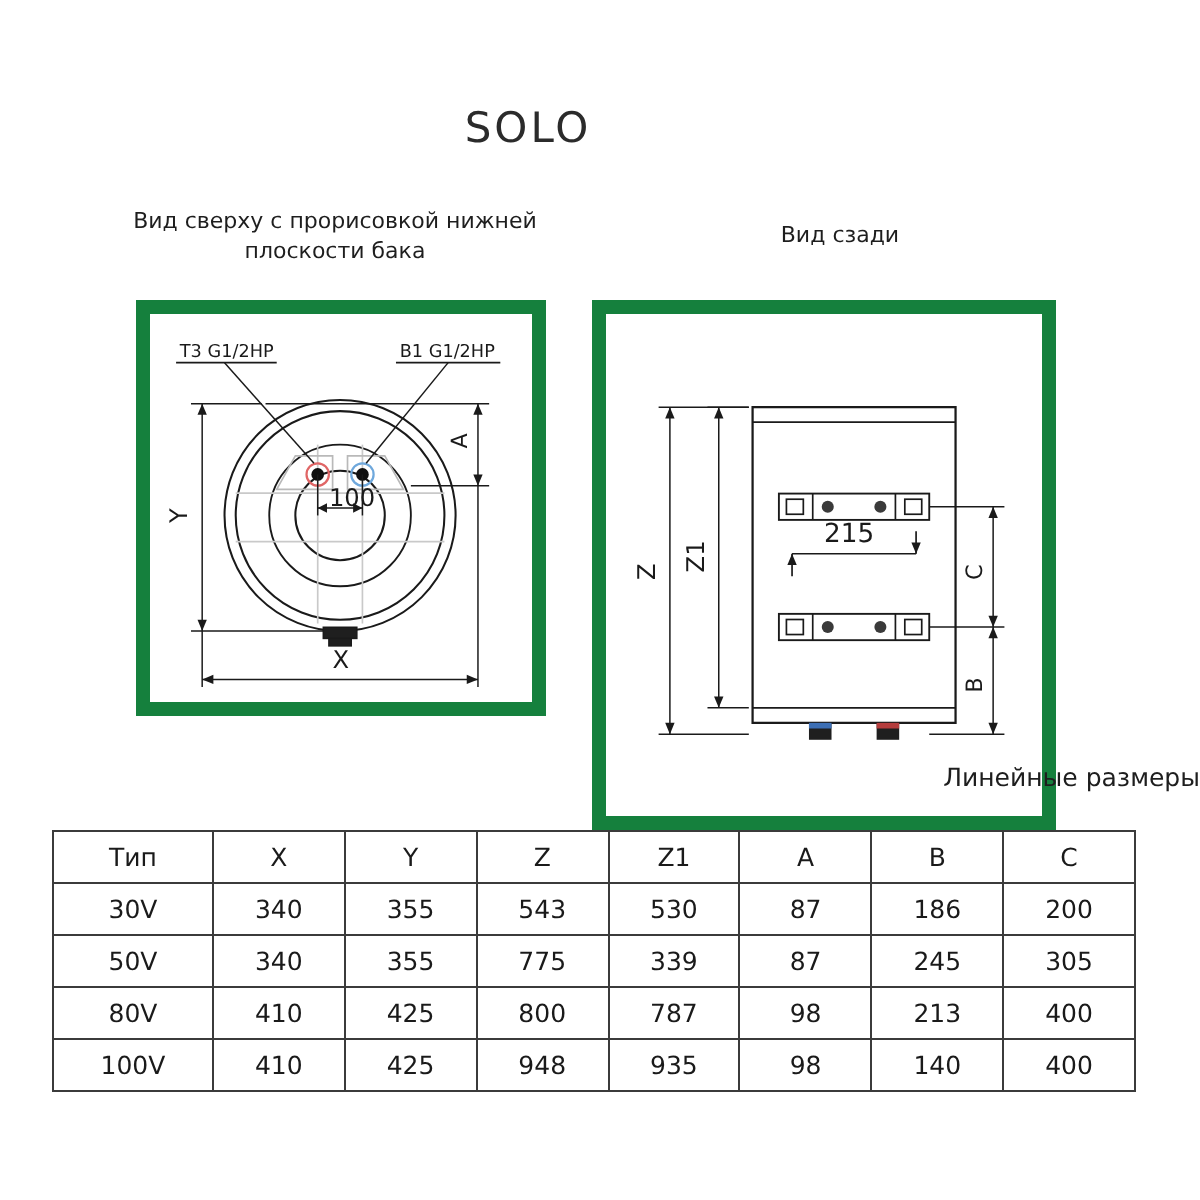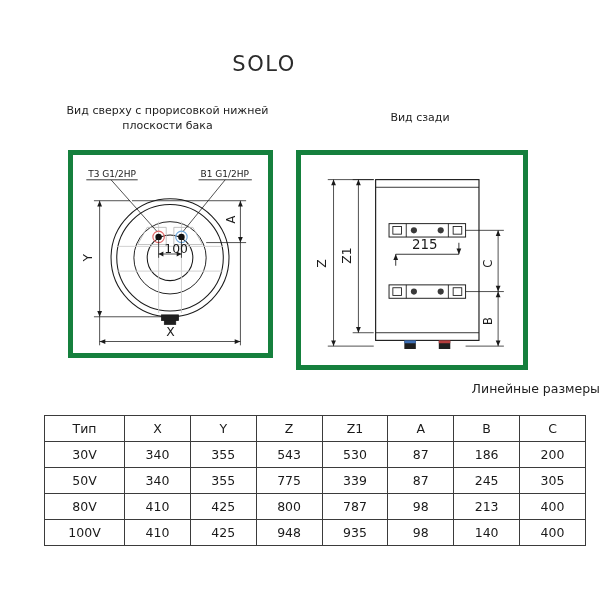--- a/index.html
+++ b/index.html
@@ -45,35 +45,35 @@
   }
   #heading-rear-view {
     left: 330px;
     top: 110px;
     width: 180px;
   }
 
   
   .panel {
     position: absolute;
-    border: 5px solid #15803d;
+    border: 7px solid #15803d;
     background: #ffffff;
     box-sizing: border-box;
   }
   #panel-top-view {
     left: 68px;
     top: 150px;
     width: 205px;
     height: 208px;
   }
   #panel-rear-view {
     left: 296px;
     top: 150px;
     width: 232px;
-    height: 220px;
+    height: 265px;
   }
   .panel svg {
     display: block;
     width: 100%;
     height: 100%;
   }
 
   
   #table-caption {
     position: absolute;
@@ -81,21 +81,21 @@
     top: 381px;
     width: 600px;
     text-align: right;
     font-size: 12.5px;
     color: #1e1e1e;
   }
 
   
   #dimensions-table {
     position: absolute;
-    left: 44px;
+    left: 26px;
     top: 415px;
     width: 542px;
     border-collapse: collapse;
     table-layout: fixed;
     font-size: 12.5px;
   }
   #dimensions-table td,
   #dimensions-table th {
     border: 1px solid #3b3b3b;
     height: 25px;

